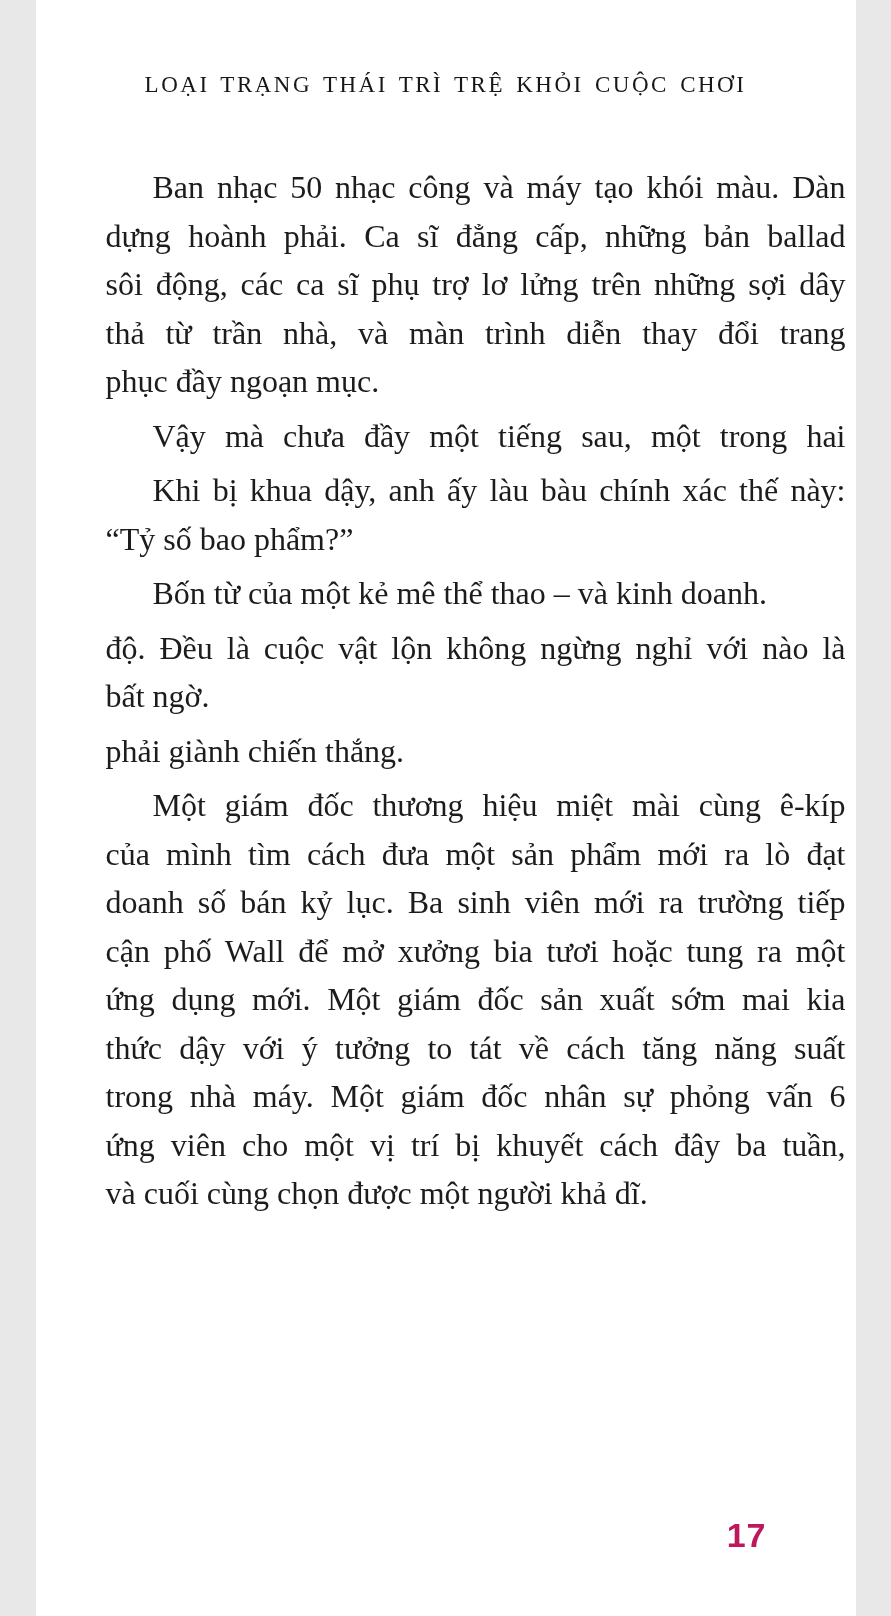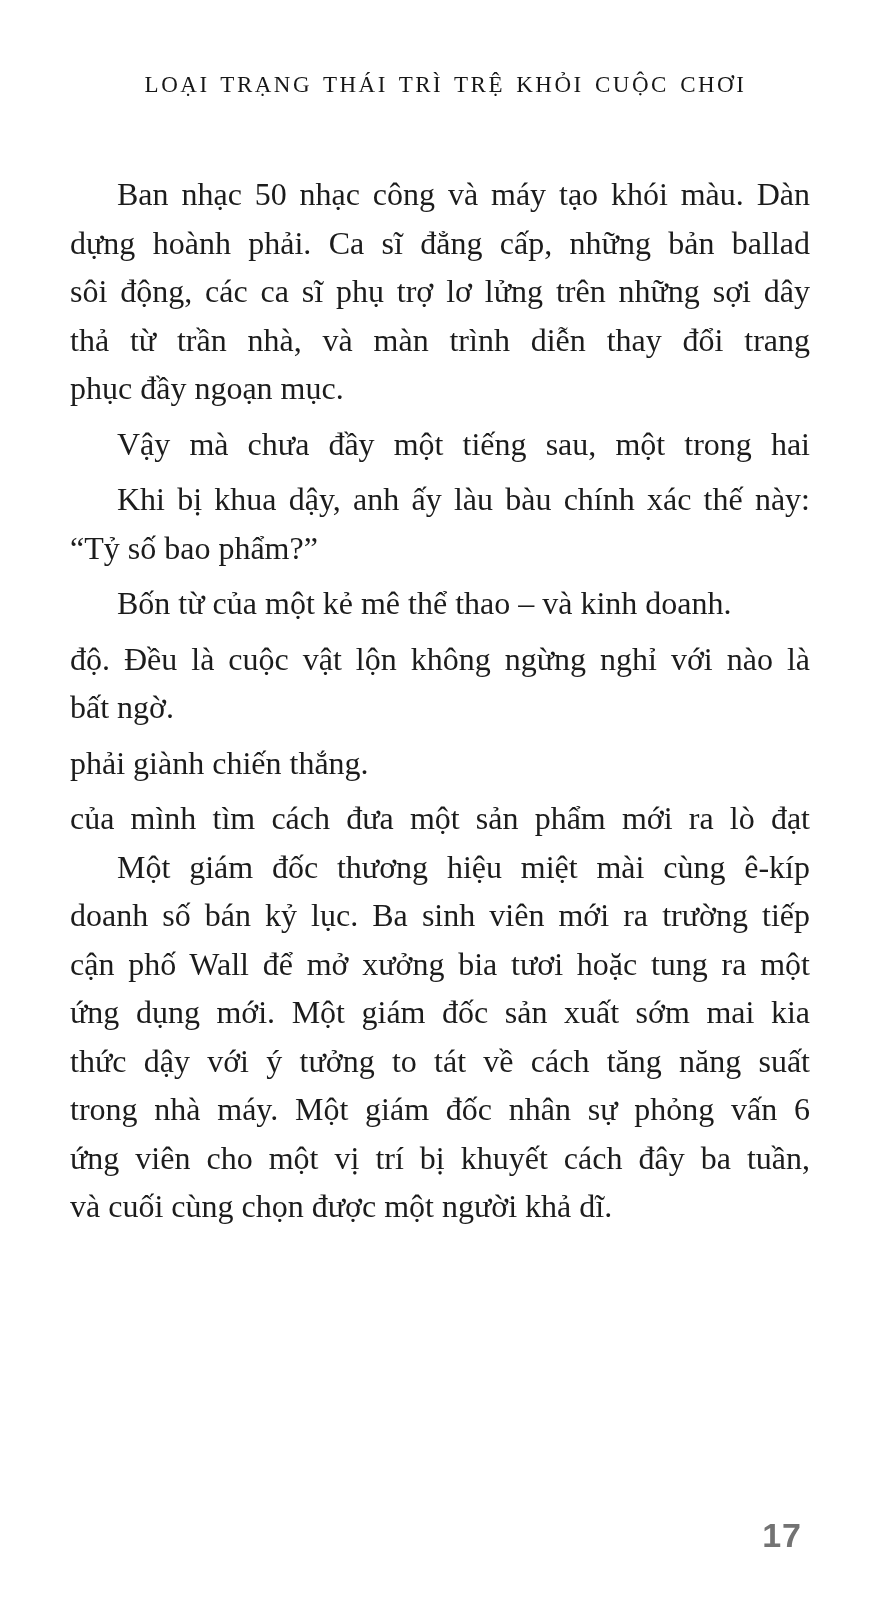--- a/index.html
+++ b/index.html
@@ -2,21 +2,21 @@
 <html><head>
 <meta charset="utf-8">
 <style>
   html, body {
     margin: 0;
     padding: 0;
     background: #e8e8e8;
   }
   .page {
     position: relative;
-    width: 891px;
+    width: 820px;
     height: 1616px;
     margin: 0 auto;
     background: #ffffff;
     overflow: hidden;
     font-family: "Liberation Serif", "DejaVu Serif", serif;
     color: #1c1c1c;
   }
   .running-head {
     position: absolute;
     top: 70px;
@@ -32,40 +32,40 @@
   }
   .body-text {
     position: absolute;
     top: 163px;
     left: 70px;
     width: 740px;
     font-size: 32px;
     line-height: 48.5px;
   }
   .para {
-    margin: 7px 0 6px 0;
+    margin: 0 0 6px 0;
   }
   .line {
     text-align: justify;
   }
   .line.j {
     text-align-last: justify;
   }
   .line.first {
     text-indent: 47px;
   }
   .page-number {
     position: absolute;
     top: 1516px;
     right: 89px;
     font-family: "Liberation Sans", "DejaVu Sans", sans-serif;
     font-size: 34px;
     font-weight: 600;
     letter-spacing: 1px;
-    color: #737373;
+    color: #be185d;
   }
 </style>
 </head>
 <body>
 
 <div class="page">
   <div class="running-head">LOẠI TRẠNG THÁI TRÌ TRỆ KHỎI CUỘC CHƠI</div>
 
   <div class="body-text">
       <div class="para">
@@ -86,22 +86,22 @@
         <div class="line first">Bốn từ của một kẻ mê thể thao – và kinh doanh.</div>
       </div>
       <div class="para">
         <div class="line j">độ. Đều là cuộc vật lộn không ngừng nghỉ với nào là</div>
         <div class="line">bất ngờ.</div>
       </div>
       <div class="para">
         <div class="line">phải giành chiến thắng.</div>
       </div>
       <div class="para">
+        <div class="line j first">Một giám đốc thương hiệu miệt mài cùng ê-kíp</div>
         <div class="line j">của mình tìm cách đưa một sản phẩm mới ra lò đạt</div>
-        <div class="line j first">Một giám đốc thương hiệu miệt mài cùng ê-kíp</div>
         <div class="line j">doanh số bán kỷ lục. Ba sinh viên mới ra trường tiếp</div>
         <div class="line j">cận phố Wall để mở xưởng bia tươi hoặc tung ra một</div>
         <div class="line j">ứng dụng mới. Một giám đốc sản xuất sớm mai kia</div>
         <div class="line j">thức dậy với ý tưởng to tát về cách tăng năng suất</div>
         <div class="line j">trong nhà máy. Một giám đốc nhân sự phỏng vấn 6</div>
         <div class="line j">ứng viên cho một vị trí bị khuyết cách đây ba tuần,</div>
         <div class="line">và cuối cùng chọn được một người khả dĩ.</div>
       </div>
     </div>
 

